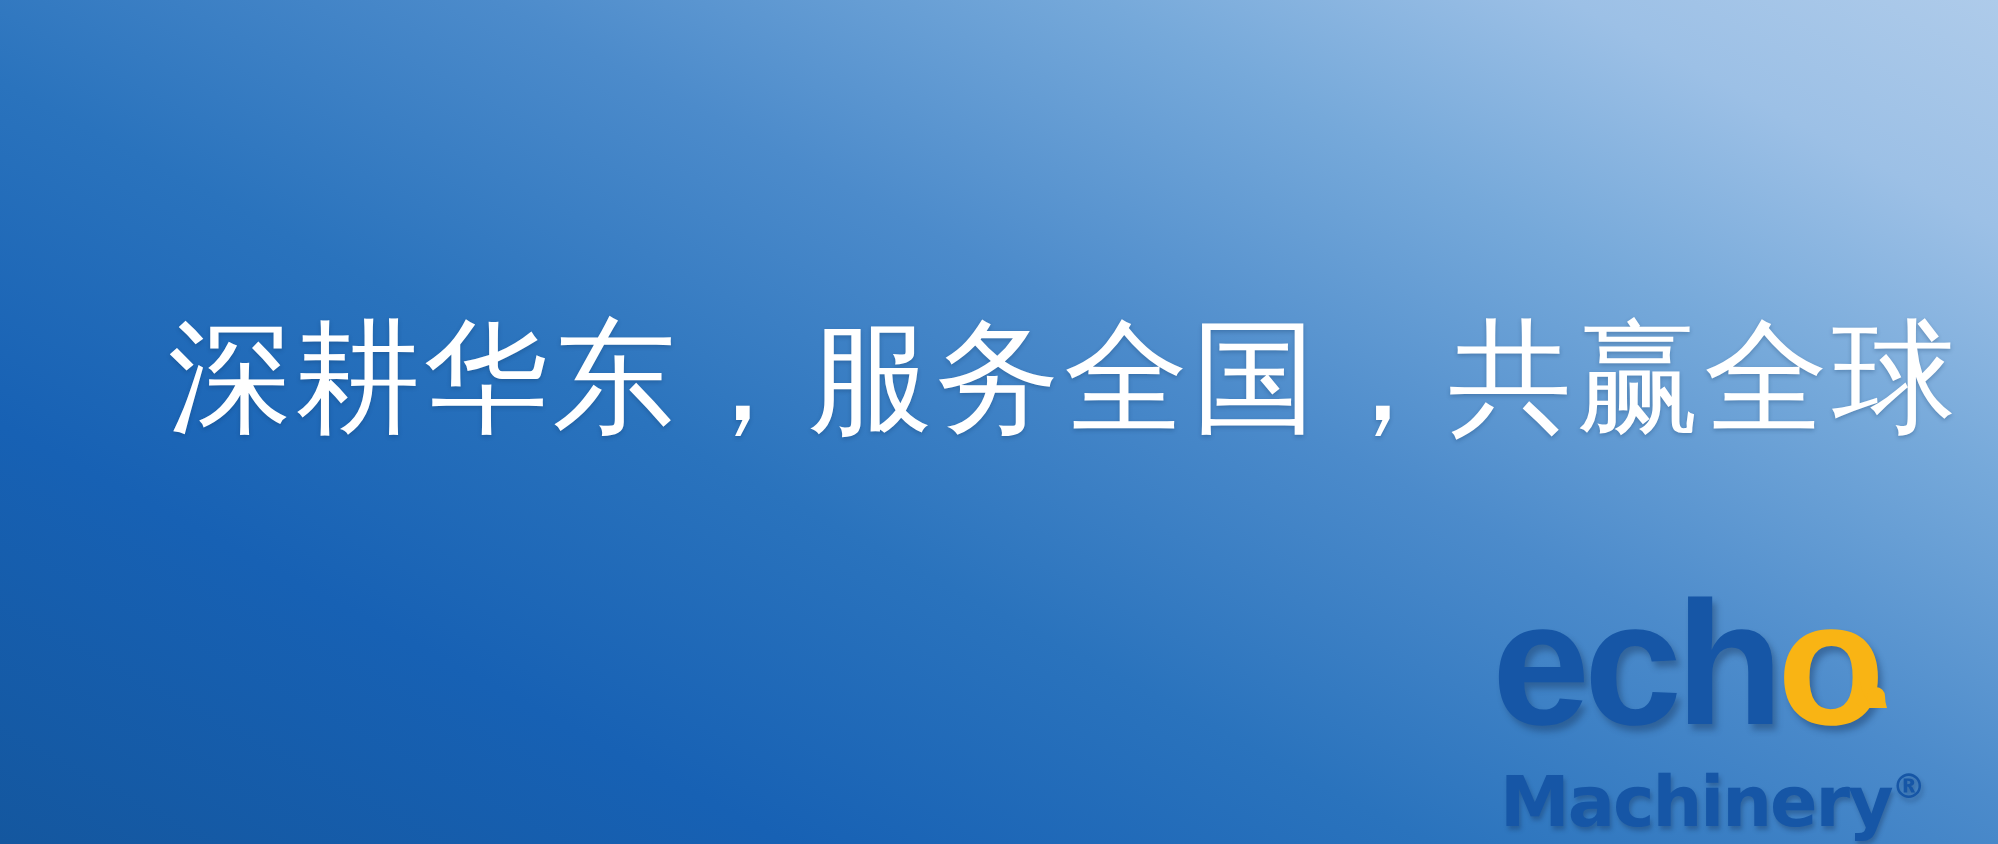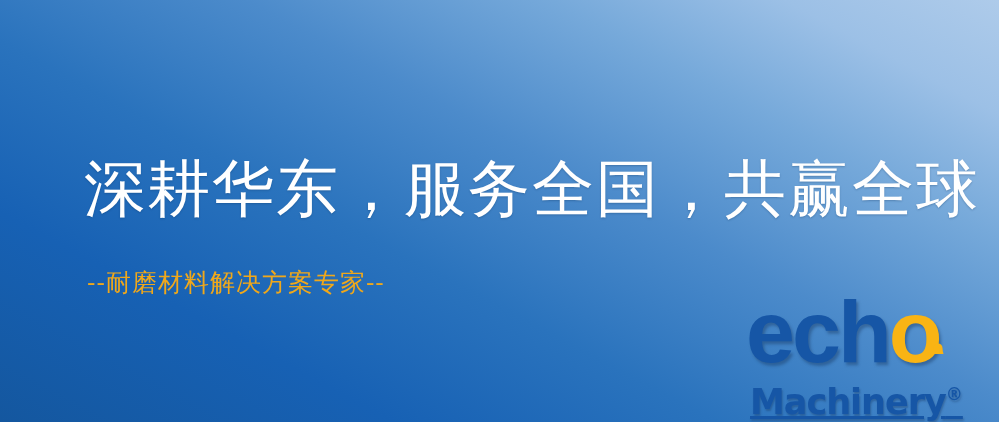--- a/index.html
+++ b/index.html
@@ -86,21 +86,20 @@
     left: 8px;
     top: 84px;
     font-family: "DejaVu Sans", "Liberation Sans", sans-serif;
     font-weight: bold;
     font-size: 35px;
     line-height: 36px;
     letter-spacing: -1px;
     color: #1656a6;
     text-shadow: 1px 2px 2px rgba(20,50,90,0.35);
     white-space: nowrap;
-    text-decoration: underline;
   }
   .logo-sub .reg {
     font-size: 17px;
     vertical-align: 14px;
     letter-spacing: 0;
   }
   .signal {
     position: absolute;
     left: 186px;
     top: 0px;
@@ -108,21 +107,20 @@
     height: 62px;
   }
 </style>
 </head>
 <body>
 
 <div id="banner">
 
   <div class="headline">深耕华东，服务全国，共赢全球</div>
 
-  <div class="subtitle">--耐磨材料解决方案专家--</div>
 
   <div class="logo">
     <div class="logo-mark">
 
       <div class="logo-word">
         <span>ech</span><span class="o-gold">o</span>
       </div>
 
       <svg class="signal" viewBox="0 0 70 62">
         <g fill="none" stroke="#f9b414" stroke-linecap="round">

